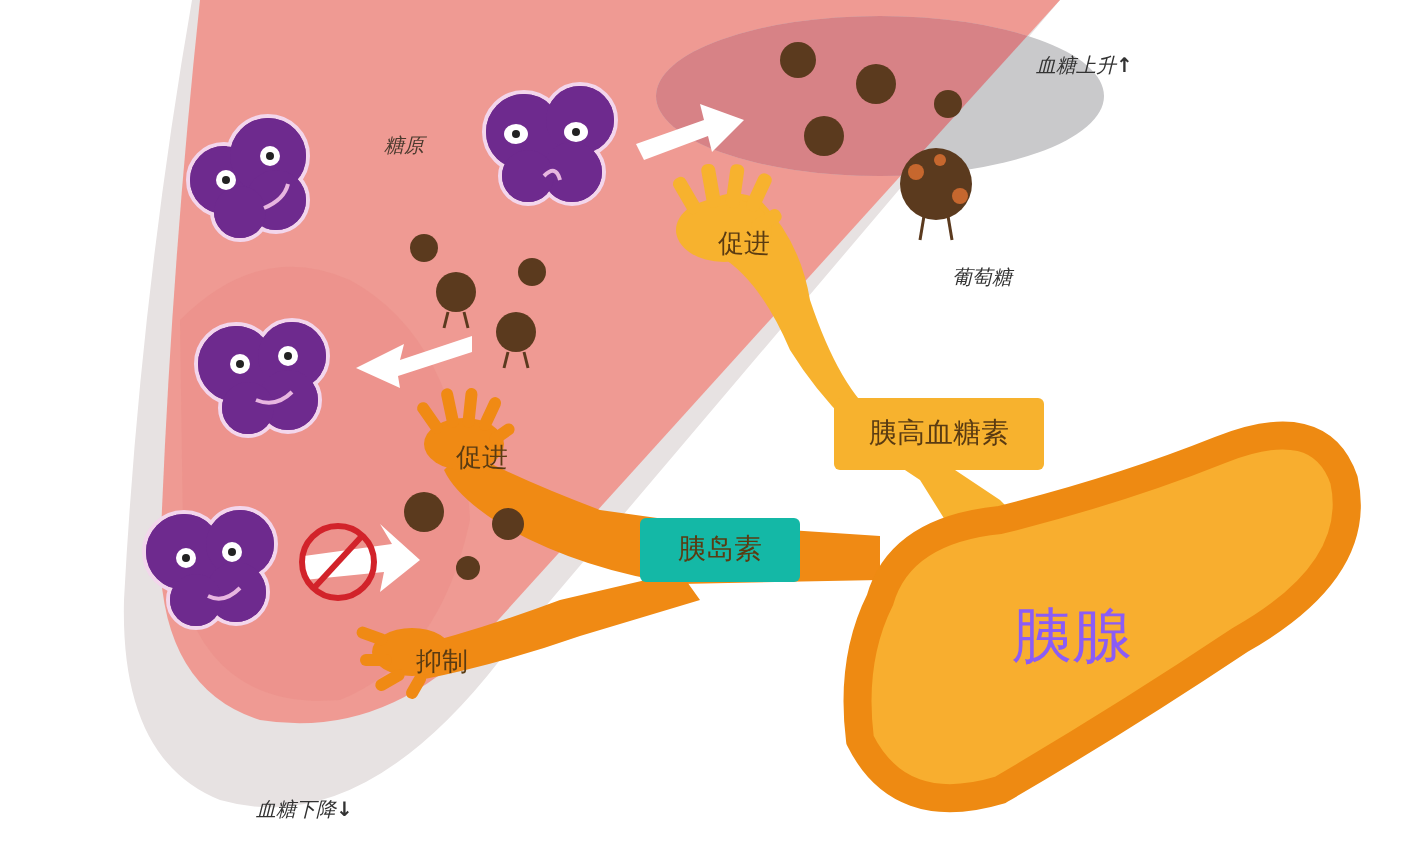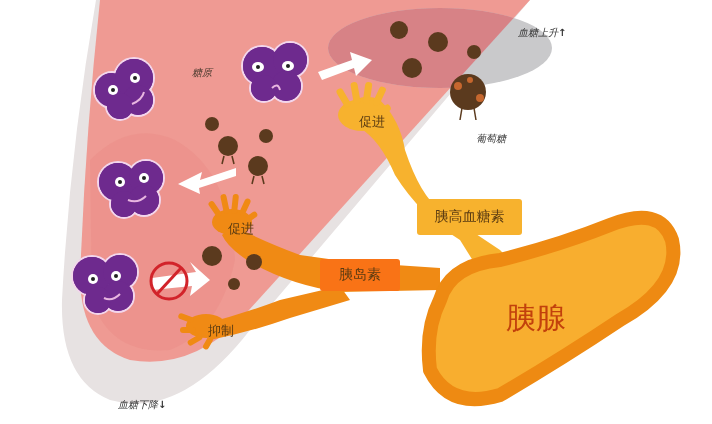--- a/index.html
+++ b/index.html
@@ -3,21 +3,21 @@
   <meta charset="utf-8">
   <style>
     html, body { margin: 0; padding: 0; background: #ffffff; }
     body { width: 712px; height: 424px; position: relative; overflow: hidden;
            font-family: "DejaVu Sans", sans-serif; }
     svg { position: absolute; left: 0; top: 0; }
     .lbl { position: absolute; white-space: nowrap; color: #4a3a2e; }
     .lbl-dark { color: #333333; }
     .lbl-small { font-size: 13px; color: #5a3b12; font-family: Liberation Mono, monospace; }
     .lbl-med { font-size: 10px; font-style: italic; }
-    .lbl-big { font-size: 30px; color: #c2410c; }
+    .lbl-big { font-size: 30px; color: #8b5cf6; }
     .box { position: absolute; display: flex; align-items: center; justify-content: center;
            font-size: 14px; color: #5a3b12; border-radius: 3px; }
   </style>
 </head>
 <body>
 
 <svg width="712" height="424" viewBox="0 0 712 424">
 
   <path d="M96,0 L530,0 L250,330 Q180,420 110,400 Q60,380 62,300 Q70,150 96,0 Z" fill="#e7e2e2"></path>
   <path d="M100,0 L530,0 L240,320 Q190,370 130,360 Q82,345 80,280 Q85,140 100,0 Z" fill="#ef9a93"></path>
@@ -180,28 +180,28 @@
       </g>
   </g>
 </svg>
 
 <div class="lbl lbl-med" style="left:192px;top:66px;">糖原</div>
 <div class="lbl lbl-med lbl-dark" style="left:476px;top:132px;">葡萄糖</div>
 
 <div class="lbl lbl-med lbl-dark" style="left:518px;top:26px;">
   <span>血糖上升</span><span style="font-weight:bold;">↑</span>
 </div>
-<div class="lbl lbl-med lbl-dark" style="left:118px;top:398px;">
+<div class="lbl lbl-med lbl-dark" style="left:128px;top:398px;">
   <span>血糖下降</span><span style="font-weight:bold;">↓</span>
 </div>
 
 <div class="box" style="left:417px;top:199px;width:105px;height:36px;background:#f7b22e;">
   <span>胰高血糖素</span>
 </div>
-<div class="box" style="left:320px;top:259px;width:80px;height:32px;background:#f97316;">
+<div class="box" style="left:320px;top:259px;width:80px;height:32px;background:#14b8a6;">
   <span>胰岛素</span>
 </div>
 
 <div class="lbl lbl-big" style="left:506px;top:298px;">胰腺</div>
 
 <div class="lbl lbl-small" style="left:359px;top:113px;">促进</div>
 <div class="lbl lbl-small" style="left:228px;top:220px;">促进</div>
 <div class="lbl lbl-small" style="left:208px;top:322px;">抑制</div>
 
 </body></html>

